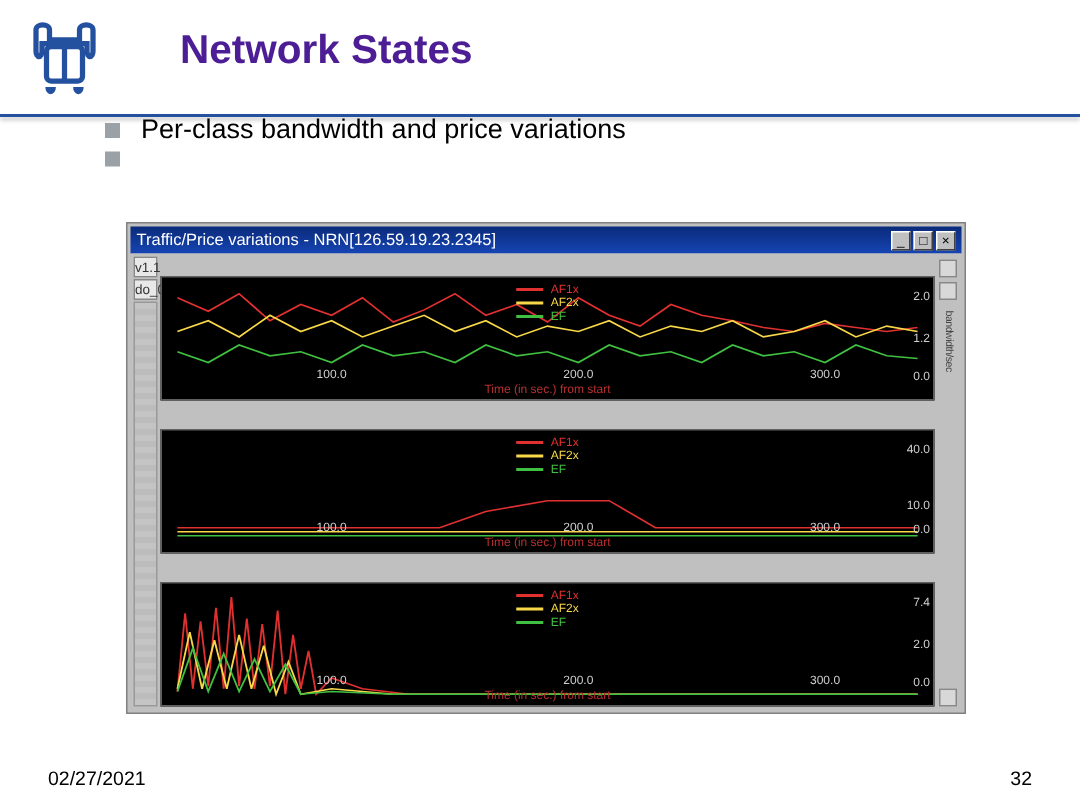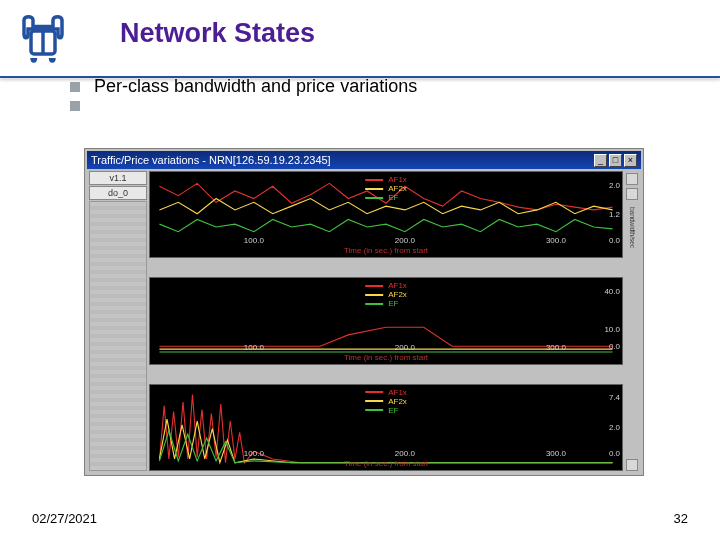--- a/index.html
+++ b/index.html
@@ -86,21 +86,21 @@
     color: #000;
   }
   .window-body {
     background: #c0c0c0;
     height: calc(100% - 18px);
     padding: 2px 2px 2px 2px;
     display: flex;
     gap: 2px;
   }
   .left-col {
-    width: 58px;
+    width: 16px;
     display: flex;
     flex-direction: column;
     gap: 1px;
   }
   .left-col .ctl {
     height: 14px;
     background: #e8e8e8;
     border: 1px solid #888;
     font-size: 9px;
     text-align: center;
@@ -110,20 +110,21 @@
   .left-col .filler {
     flex: 1;
     background: repeating-linear-gradient(0deg,#c4c4c4 0 4px,#bcbcbc 4px 8px);
     border: 1px solid #999;
   }
   .plots {
     flex: 1;
     display: flex;
     flex-direction: column;
     gap: 19px;
+    margin-top: 13px;
   }
   .right-col {
     width: 14px;
     background: #c0c0c0;
     display: flex;
     flex-direction: column;
     align-items: center;
     justify-content: flex-start;
     gap: 3px;
     padding-top: 2px;

